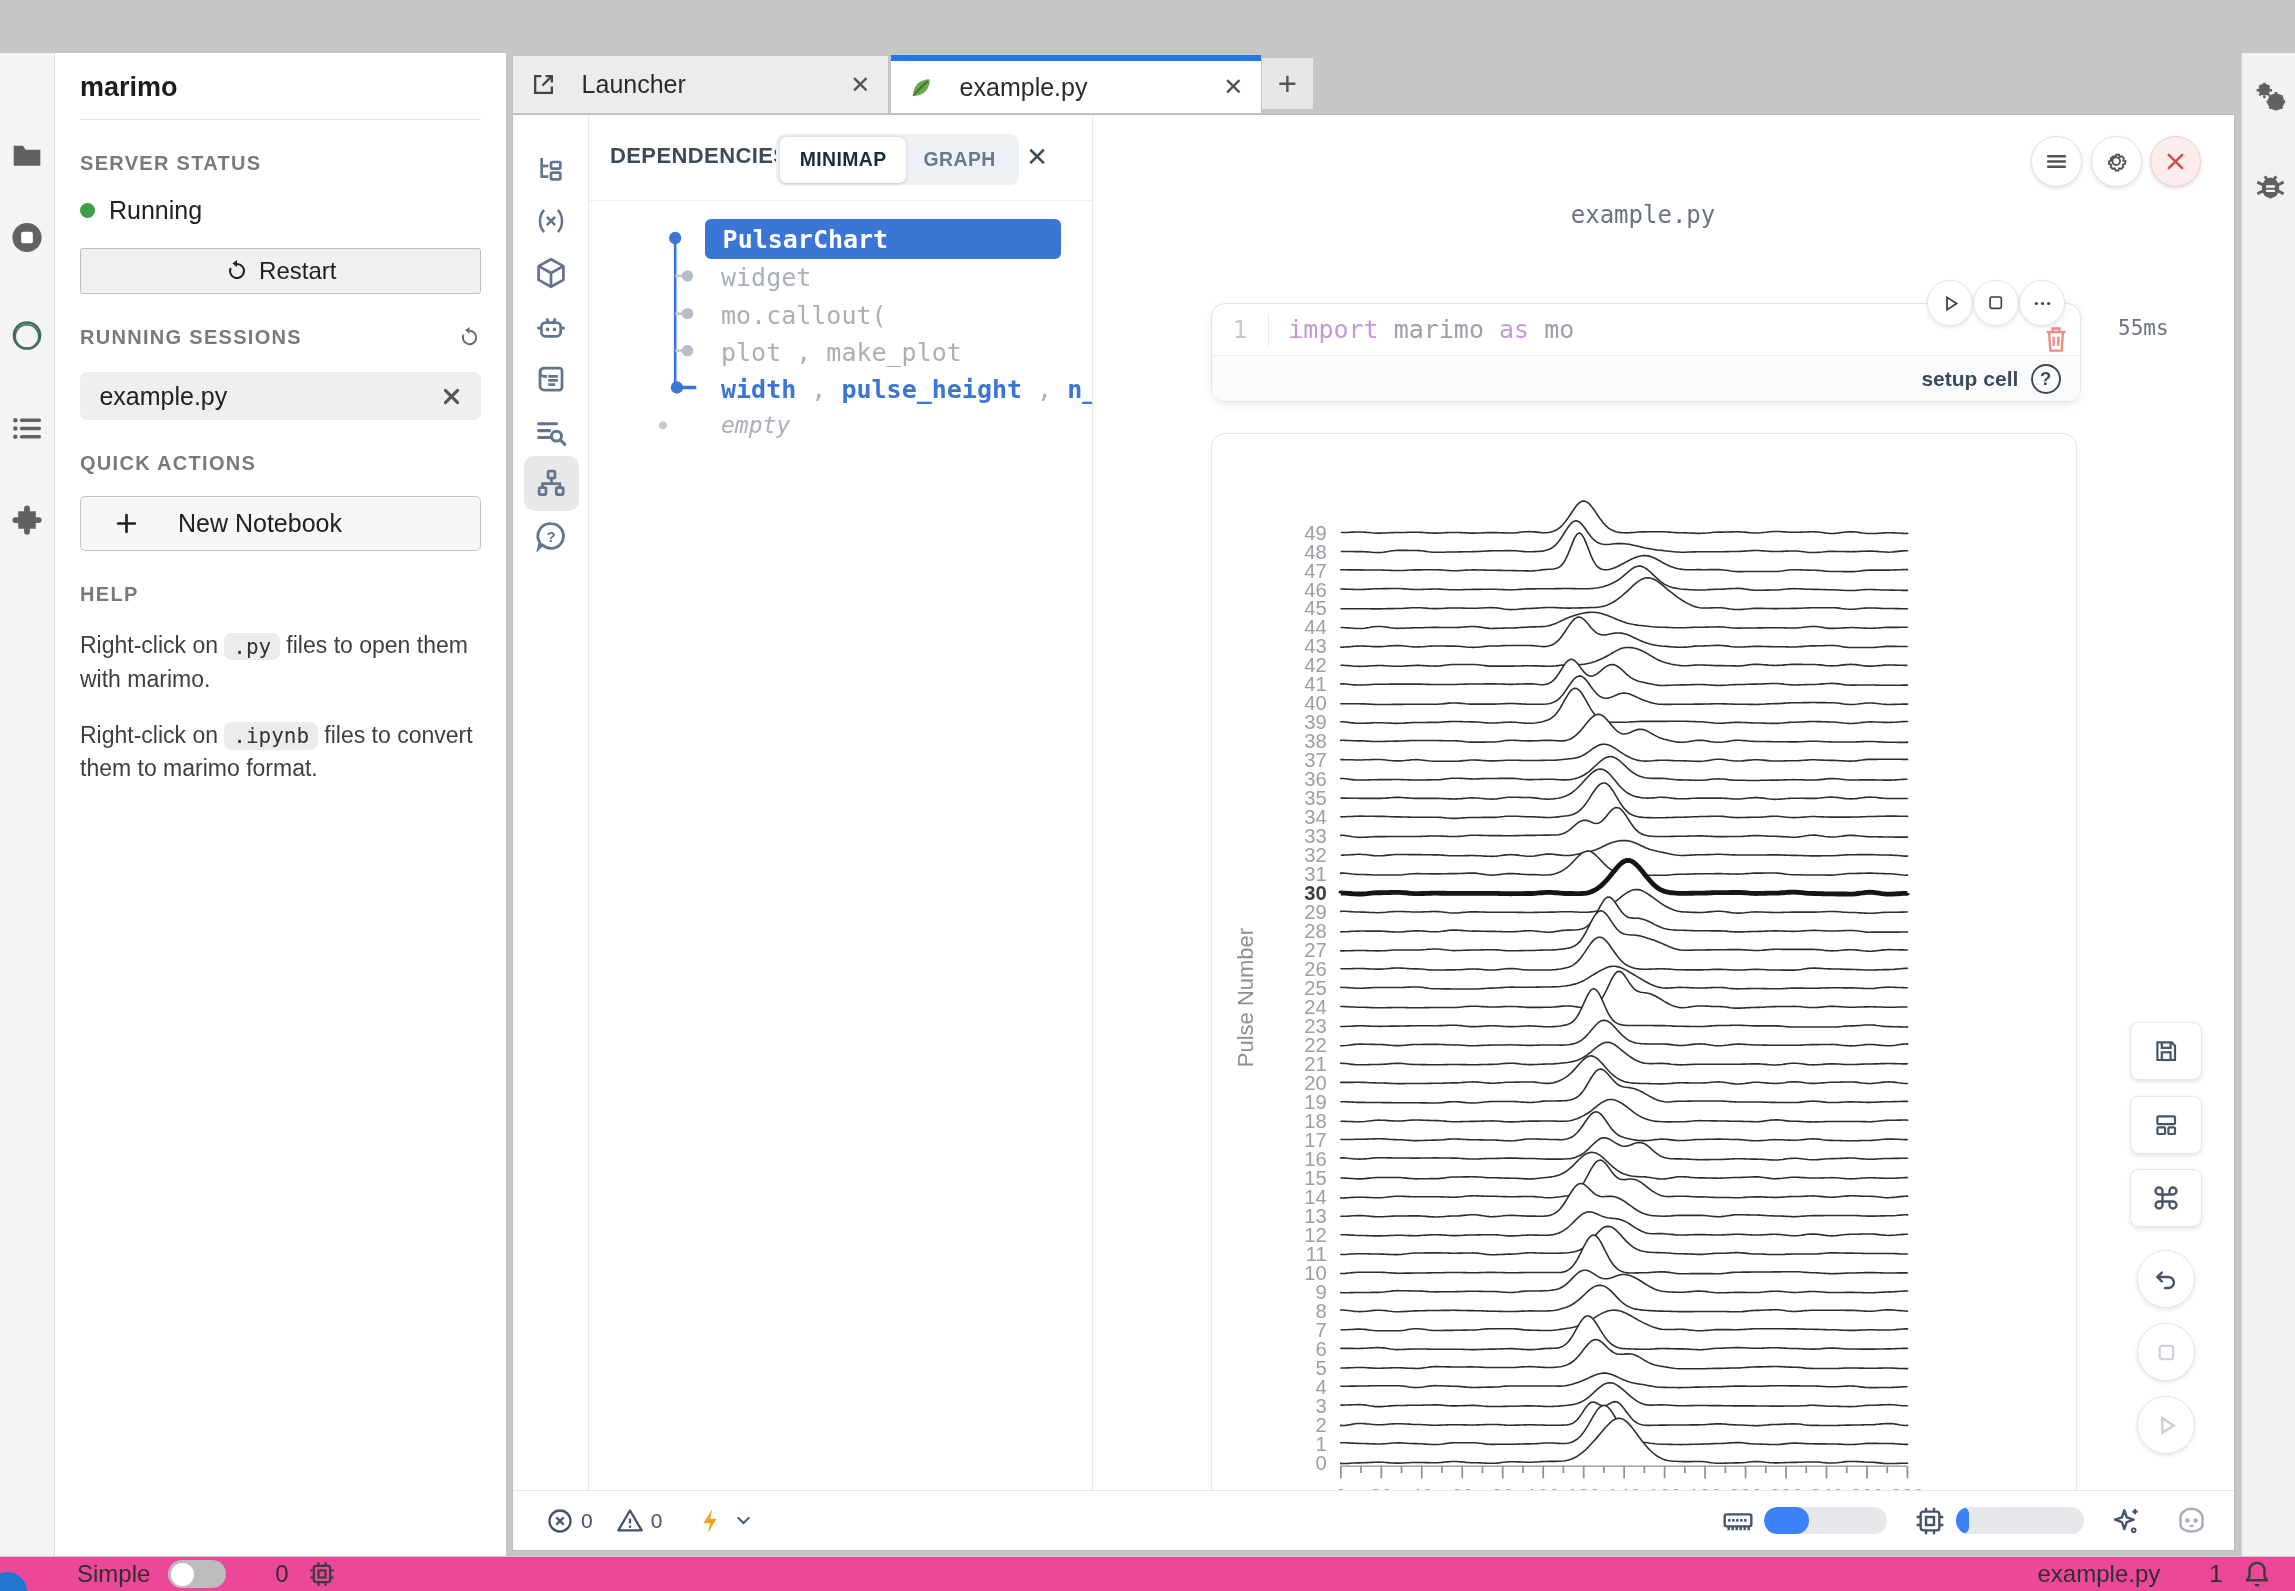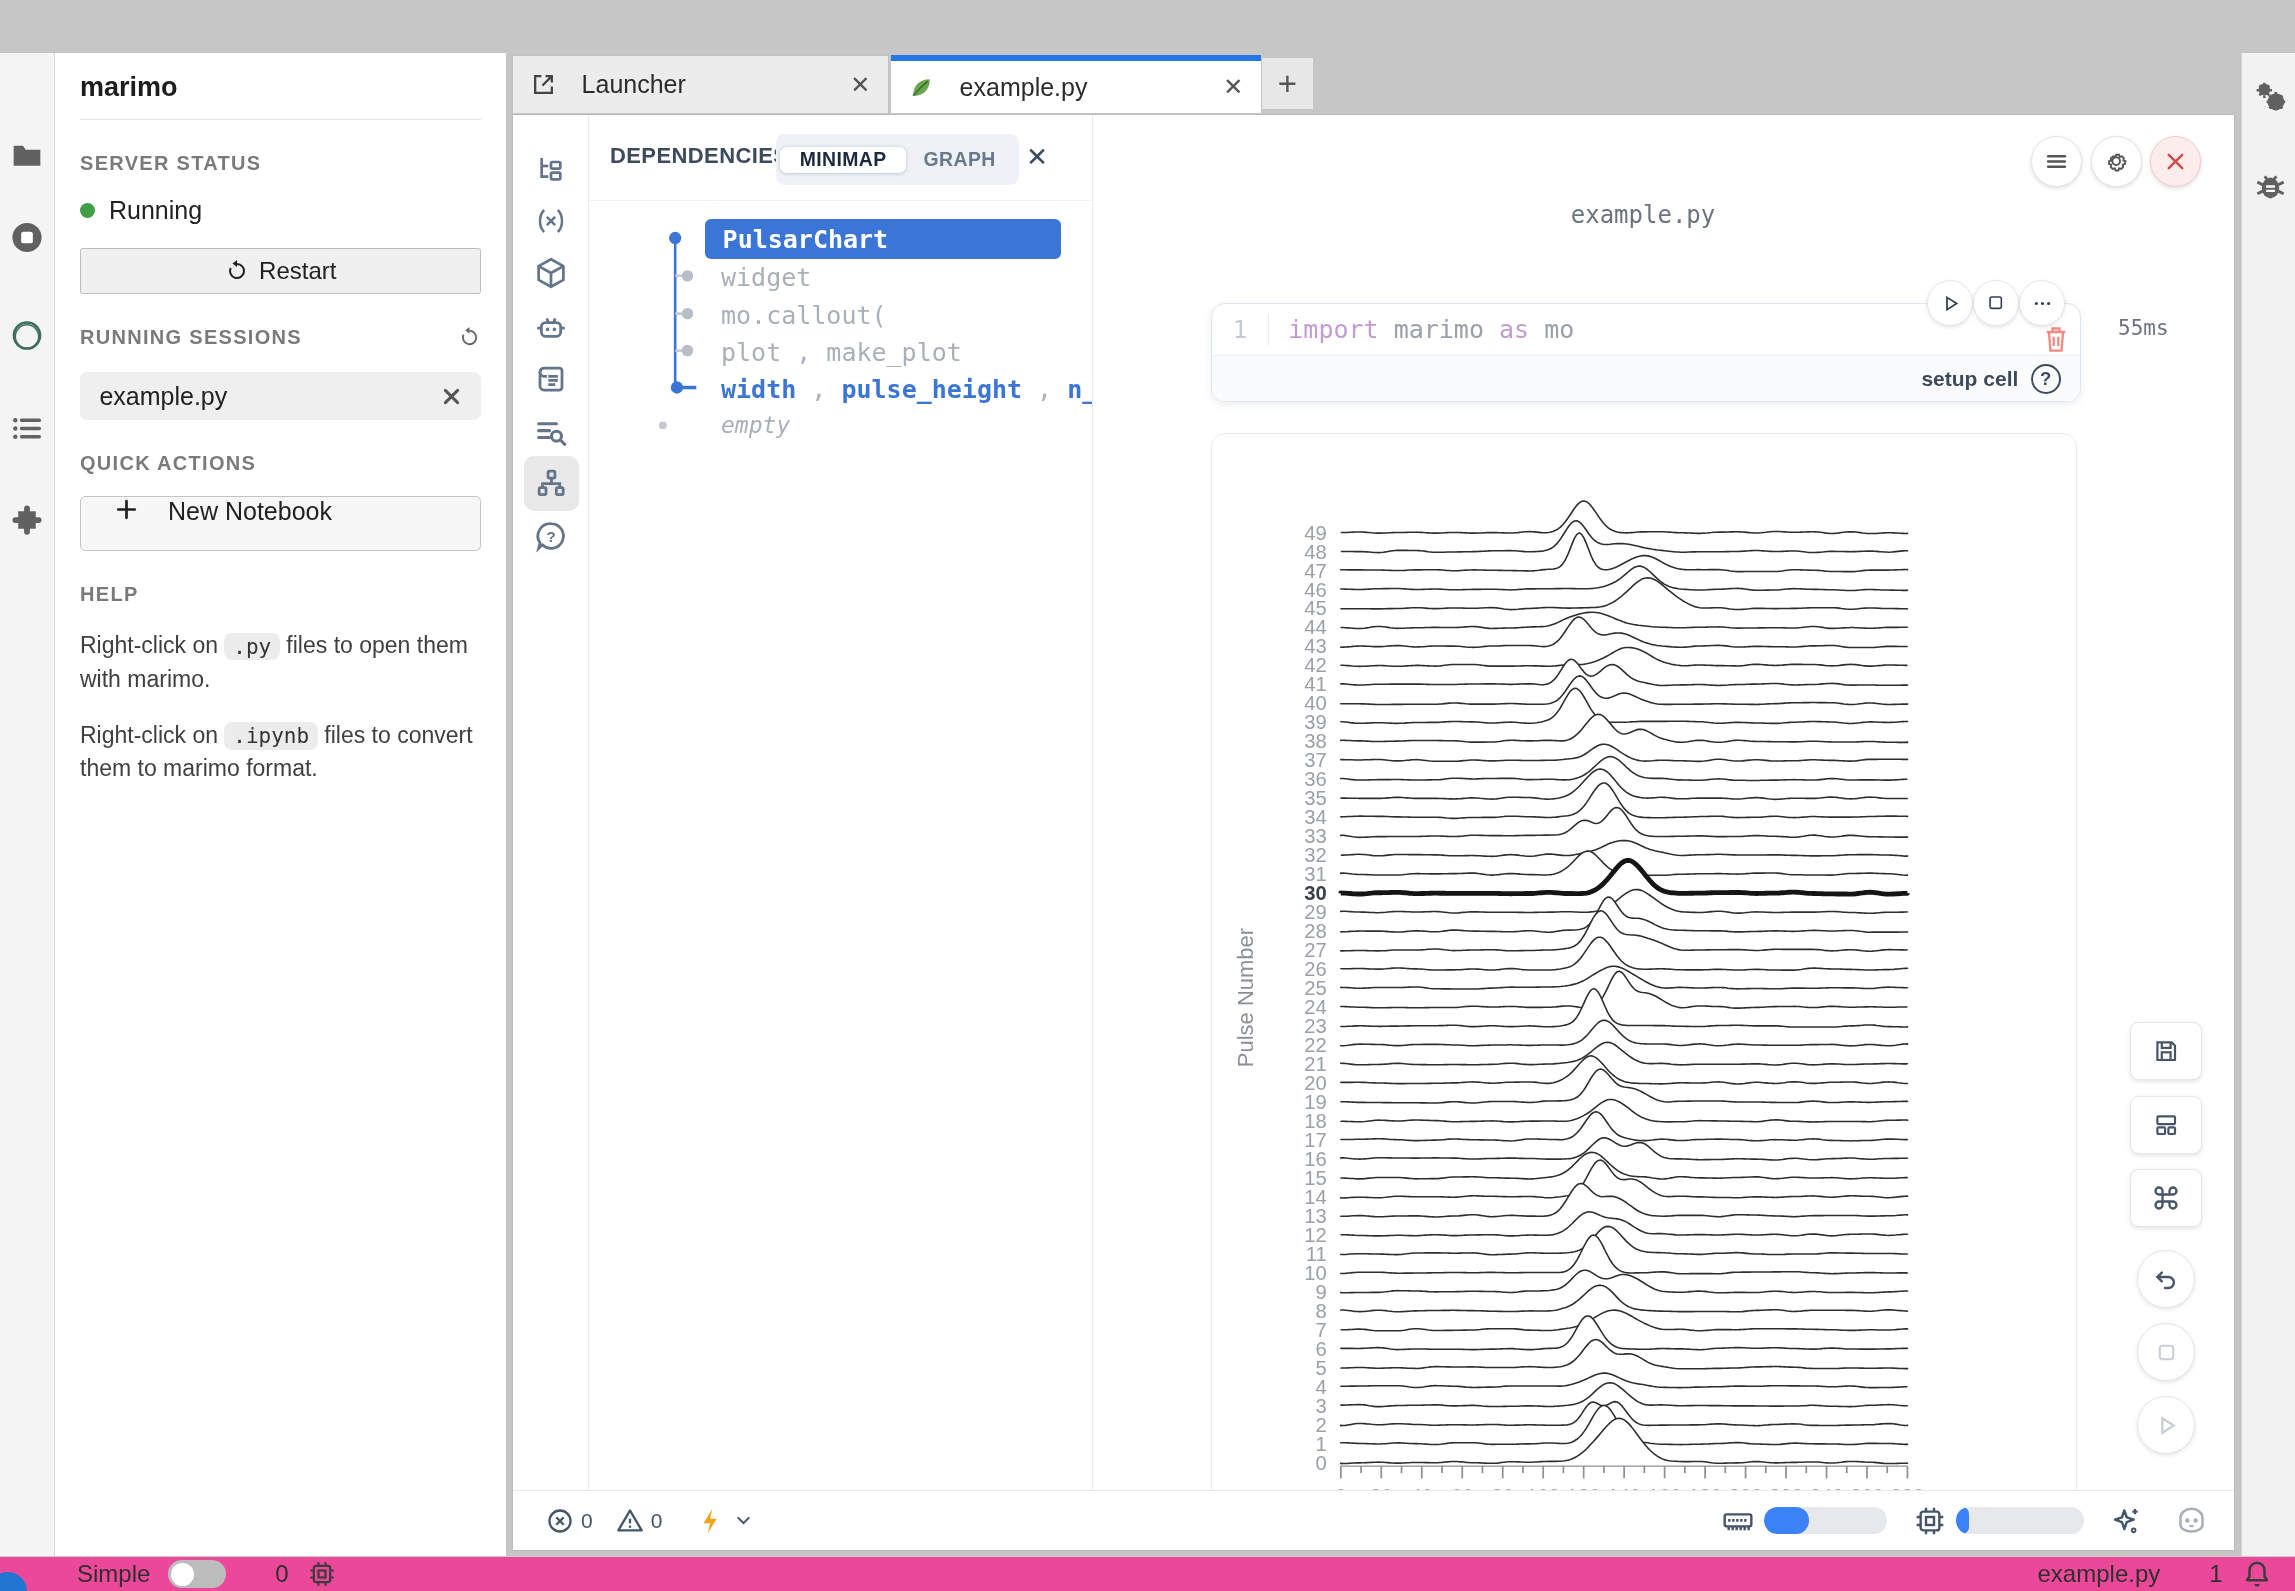--- a/index.html
+++ b/index.html
@@ -18,21 +18,21 @@
   #left-activity .aicon{position:absolute;left:50%;transform:translateX(-50%);}
 
   
   #sidebar{left:55px;top:53px;width:451px;height:1503px;background:#fff;}
   #sidebar .inner{position:absolute;left:25px;right:25px;top:0;}
   .sb-title{font-size:27px;font-weight:bold;color:#1d1d1d;padding:19.4px 0 16px 0;border-bottom:1.8px solid #e4e4e4;}
   .sb-heading{font-size:20px;font-weight:bold;color:#7a7a7a;letter-spacing:1.3px;margin-top:32px;}
   .sb-running{display:flex;align-items:center;gap:14px;margin-top:21px;font-size:25px;color:#212121;}
   .dot{width:15px;height:15px;border-radius:50%;background:#3f9e46;}
   .sb-btn{margin-top:23px;width:100%;height:46px;background:#f0f0f0;border:0.9px solid #bdbdbd;border-radius:2.6px;display:flex;align-items:center;justify-content:center;gap:10.6px;font-size:24px;color:#212121;}
-  .sb-action{margin-top:21px;width:100%;height:55px;background:#f7f7f7;border:0.9px solid #c3c3c3;border-radius:5.3px;display:flex;gap:29px;padding-left:33px;font-size:25px;color:#212121;}
+  .sb-action{margin-top:21px;width:100%;height:55px;background:#f7f7f7;border:0.9px solid #c3c3c3;border-radius:5.3px;display:flex;align-items:center;gap:39px;padding-left:33px;font-size:25px;color:#212121;}
   .session-row{margin-top:23px;width:100%;height:48px;background:#efefef;border-radius:7px;display:flex;align-items:center;justify-content:space-between;padding:0 19.4px;font-size:25px;color:#212121;}
   .sessions-head{display:flex;align-items:center;justify-content:space-between;}
   .help-p{margin-top:23px;font-size:23px;color:#3f3f3f;line-height:1.45;}
   .codechip{font-family:"DejaVu Sans Mono","Liberation Mono",monospace;font-size:21px;background:#ececec;border-radius:8px;padding:1.8px 8.8px;color:#333;}
 
   
   .tab{top:55px;height:58px;display:flex;align-items:center;padding:0 17.6px;gap:26px;font-size:25px;color:#2b2b2b;}
   #tab-launcher{left:512px;width:377px;background:#ececec;border:0.9px solid #c2c2c2;border-bottom:none;}
   #tab-example{left:891px;width:370px;background:#fff;border-top:6.2px solid #2477e8;}
   .tab .grow{flex:1;}
@@ -43,21 +43,21 @@
   #docpanel{left:512px;top:114px;width:1723px;height:1437px;background:#fff;border:0.9px solid #bcbcbc;}
   #tool-strip{left:0;top:0;width:76px;height:100%;background:#fff;border-right:0.9px solid #e7eaef;}
   .tsicon{position:absolute;left:50%;transform:translate(-50%,-50%);}
   .tsactive{background:#e8e8e8;border-radius:10.6px;width:55px;height:55px;display:flex;align-items:center;justify-content:center;}
 
   
   #deps{left:76px;top:0;width:503px;height:100%;background:#fff;}
   #deps-header{position:absolute;left:0;top:0;right:0;height:86px;border-bottom:1.8px solid #eef1f5;}
   #deps-title{position:absolute;left:21px;top:28px;font-size:22px;font-weight:bold;color:#3c4a5c;letter-spacing:0.4px;}
   #deps-toggle{position:absolute;left:187px;top:19.4px;width:243px;height:51px;background:#eef2f7;border-radius:8.8px;display:flex;align-items:center;padding:4.4px;}
-  .seg{height:26px;display:flex;align-items:center;justify-content:center;font-size:19.4px;font-weight:bold;letter-spacing:0.4px;}
+  .seg{height:46px;display:flex;align-items:center;justify-content:center;font-size:19.4px;font-weight:bold;letter-spacing:0.4px;}
   .seg.active{background:#fff;border-radius:7px;color:#1b2a41;box-shadow:0 0.9px 3.5px rgba(0,0,0,.18);padding:0 19.4px;}
   .seg.idle{color:#68778a;padding:0 17.6px;}
   #deps-close{position:absolute;left:437px;top:26.4px;font-size:26.4px;color:#3c4a5c;}
   .treelabel{position:absolute;font-family:"DejaVu Sans Mono","Liberation Mono",monospace;font-size:25px;white-space:nowrap;}
   #pill{position:absolute;left:116px;top:104px;width:356px;height:40px;background:#3b76d6;border-radius:6.2px;display:flex;align-items:center;padding-left:17.6px;}
   #pill span{font-family:"DejaVu Sans Mono","Liberation Mono",monospace;font-size:25px;font-weight:bold;color:#fff;}
   .muted{color:#a9b0ba;}
   .accent{color:#3b76d6;font-weight:bold;}
   .sep{color:#a9b0ba;font-weight:normal;}
 

